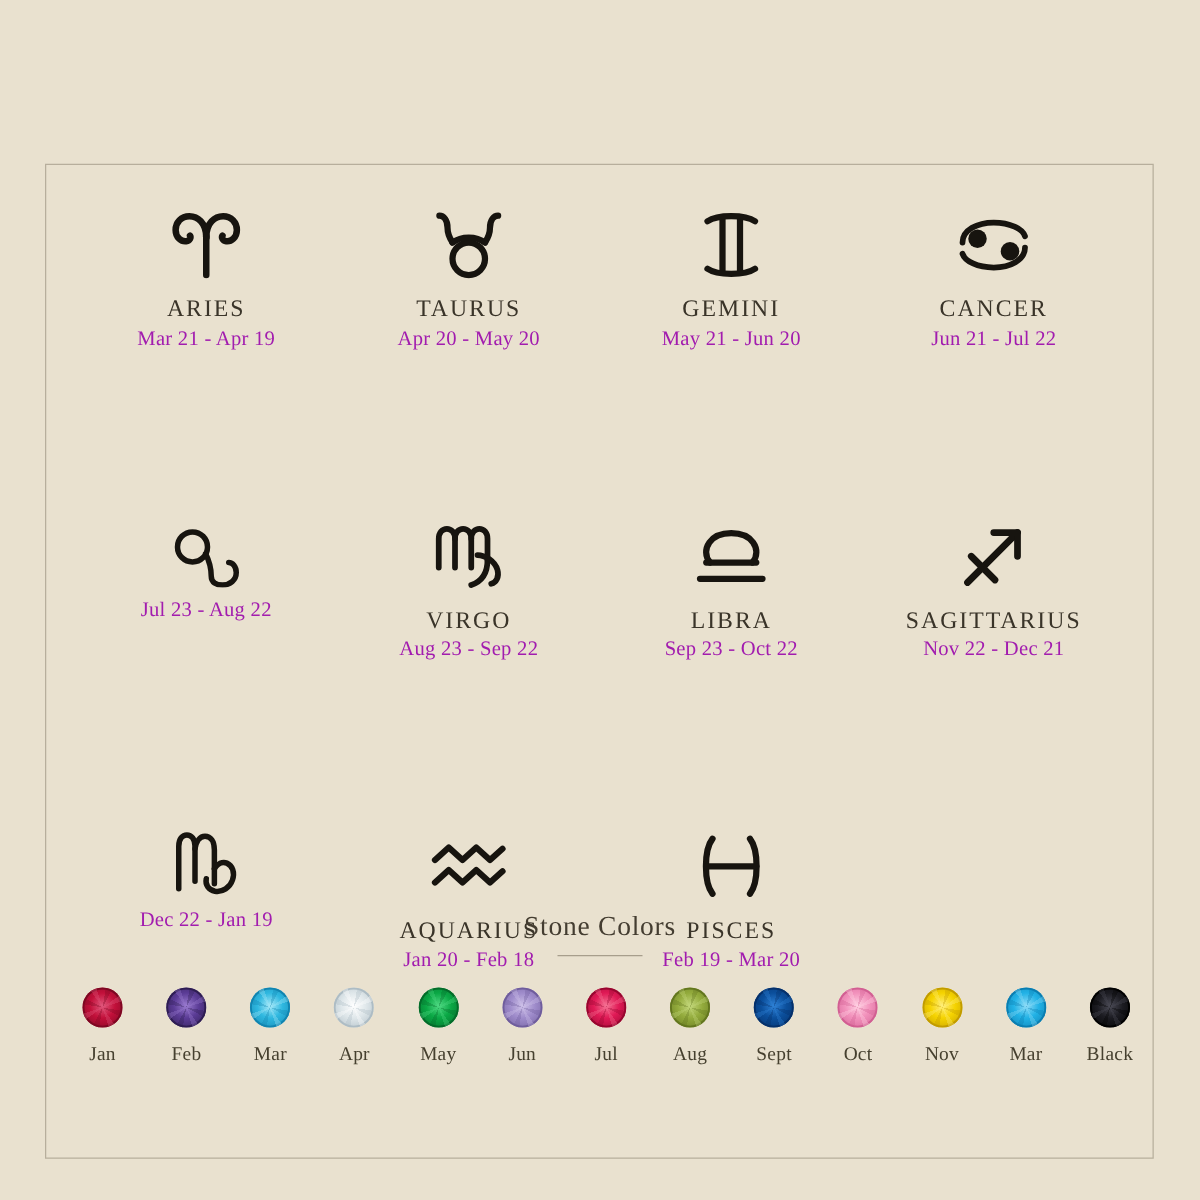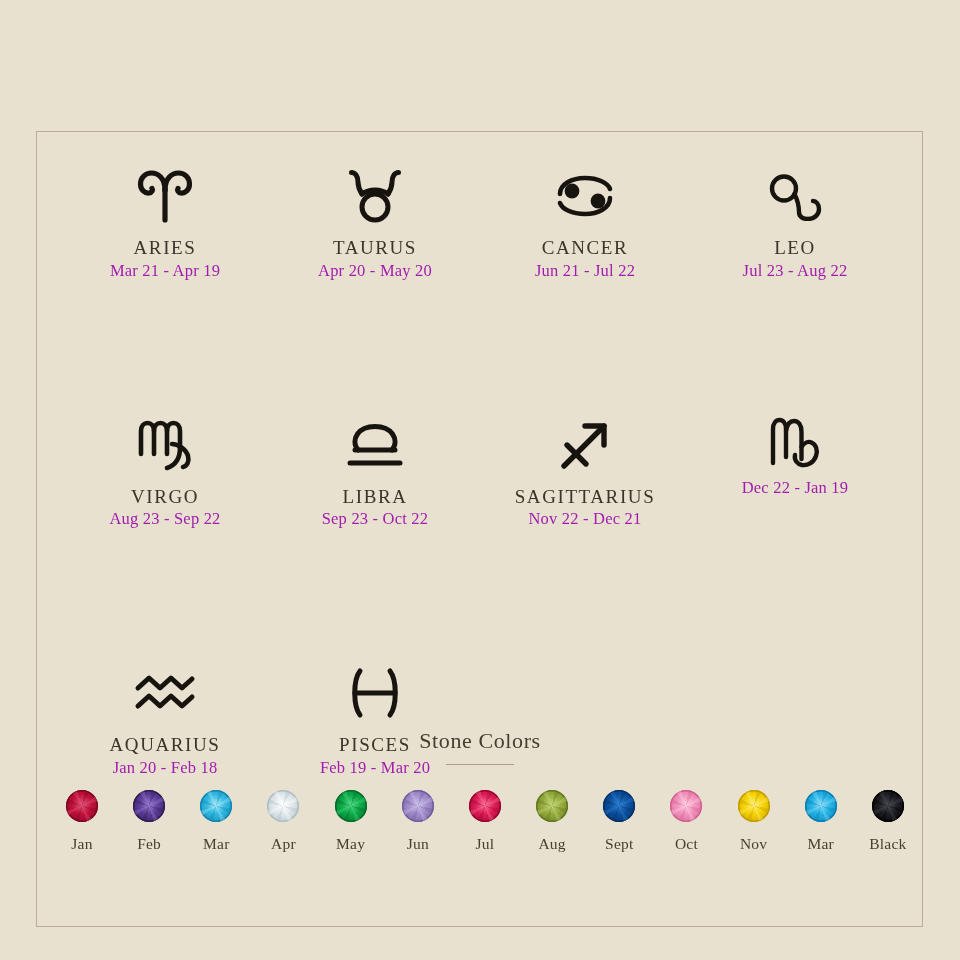--- a/index.html
+++ b/index.html
@@ -176,20 +176,36 @@
               <path d="M41 25 C41 25, 45 19, 45 13 C45 7, 48 3.5, 51.5 3.5"></path>
               <path d="M15 25 C19 22, 24 21, 28 21 C32 21, 37 22, 41 25"></path>
             </g>
           </svg>
         </span>
       </div>
       <div class="sign-name">TAURUS</div>
       <div class="sign-dates">Apr 20 - May 20</div>
     </div>
 
+    <div class="sign-cell">
+      <div class="sign-glyph-wrap">
+        <span class="sign-glyph">
+          <svg width="48" height="54" viewBox="0 0 48 54">
+            <g fill="none" stroke="#17140f" stroke-width="5" stroke-linecap="round">
+              <path d="M17 5 V49"></path>
+              <path d="M31 5 V49"></path>
+              <path d="M5 8 C13 2.5, 35 2.5, 43 8"></path>
+              <path d="M5 46 C13 51.5, 35 51.5, 43 46"></path>
+            </g>
+          </svg>
+        </span>
+      </div>
+      <div class="sign-name">GEMINI</div>
+      <div class="sign-dates">May 21 - Jun 20</div>
+    </div>
 
     <div class="sign-cell">
       <div class="sign-glyph-wrap">
         <span class="sign-glyph">
           <svg width="60" height="44" viewBox="0 0 60 44">
             <g fill="none" stroke="#17140f" stroke-width="4.6" stroke-linecap="round">
               <path d="M5 20 C5 10, 17 4, 30 4 C43 4, 53 9, 55 15"></path>
               <path d="M55 24 C55 34, 43 40, 30 40 C17 40, 7 35, 5 29"></path>
               <circle cx="17" cy="17" r="7.4" fill="#17140f" stroke="none"></circle>
               <circle cx="43" cy="27" r="7.4" fill="#17140f" stroke="none"></circle>
@@ -205,21 +221,20 @@
       <div class="sign-glyph-wrap">
         <span class="sign-glyph">
           <svg width="56" height="50" viewBox="0 0 56 50">
             <g fill="none" stroke="#17140f" stroke-width="4.4" stroke-linecap="round">
               <circle cx="17" cy="17.5" r="12"></circle>
               <path d="M27.5 23 C31 30, 32 36, 32 41 C32 46, 36 48, 41 48 C47 48, 52 44, 52 38 C52 33, 49 30, 46 30"></path>
             </g>
           </svg>
         </span>
       </div>
-      <div class="sign-name">LEO</div>
       <div class="sign-dates">Jul 23 - Aug 22</div>
     </div>
 
     <div class="sign-cell">
       <div class="sign-glyph-wrap">
         <span class="sign-glyph">
           <svg width="58" height="54" viewBox="0 0 58 54">
             <g fill="none" stroke="#17140f" stroke-width="4.6" stroke-linecap="round">
               <path d="M5 36 V13 C5 8, 8 5, 11.5 5 C15 5, 18 8, 18 13 V36"></path>
               <path d="M18 13 C18 8, 21 5, 24.5 5 C28 5, 31 8, 31 13 V36"></path>

